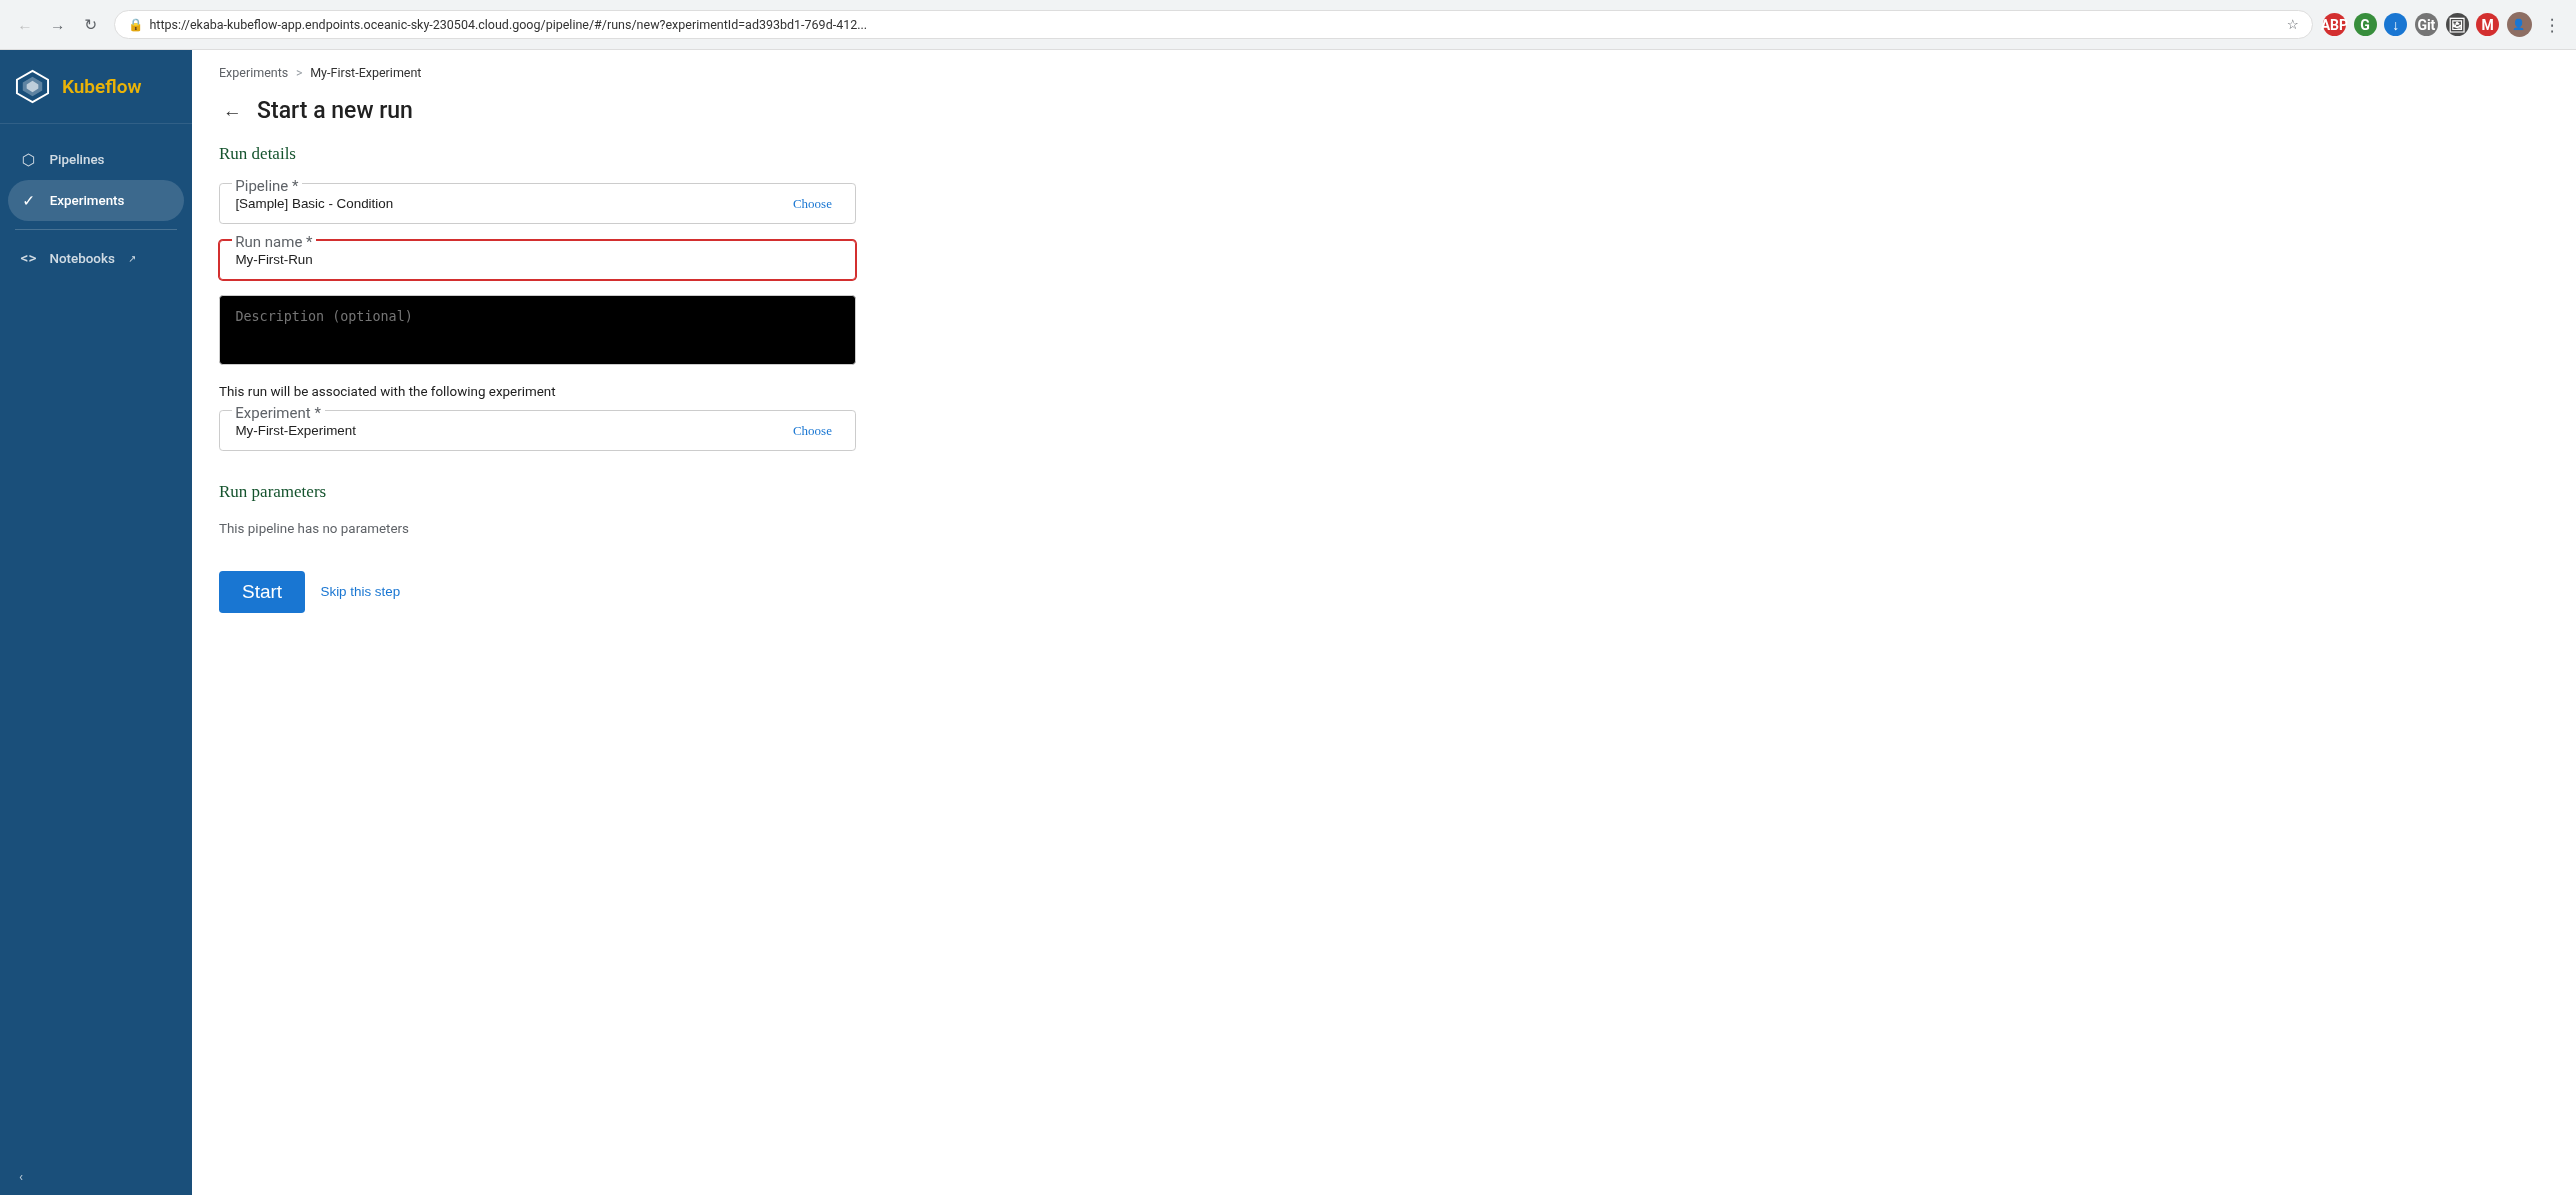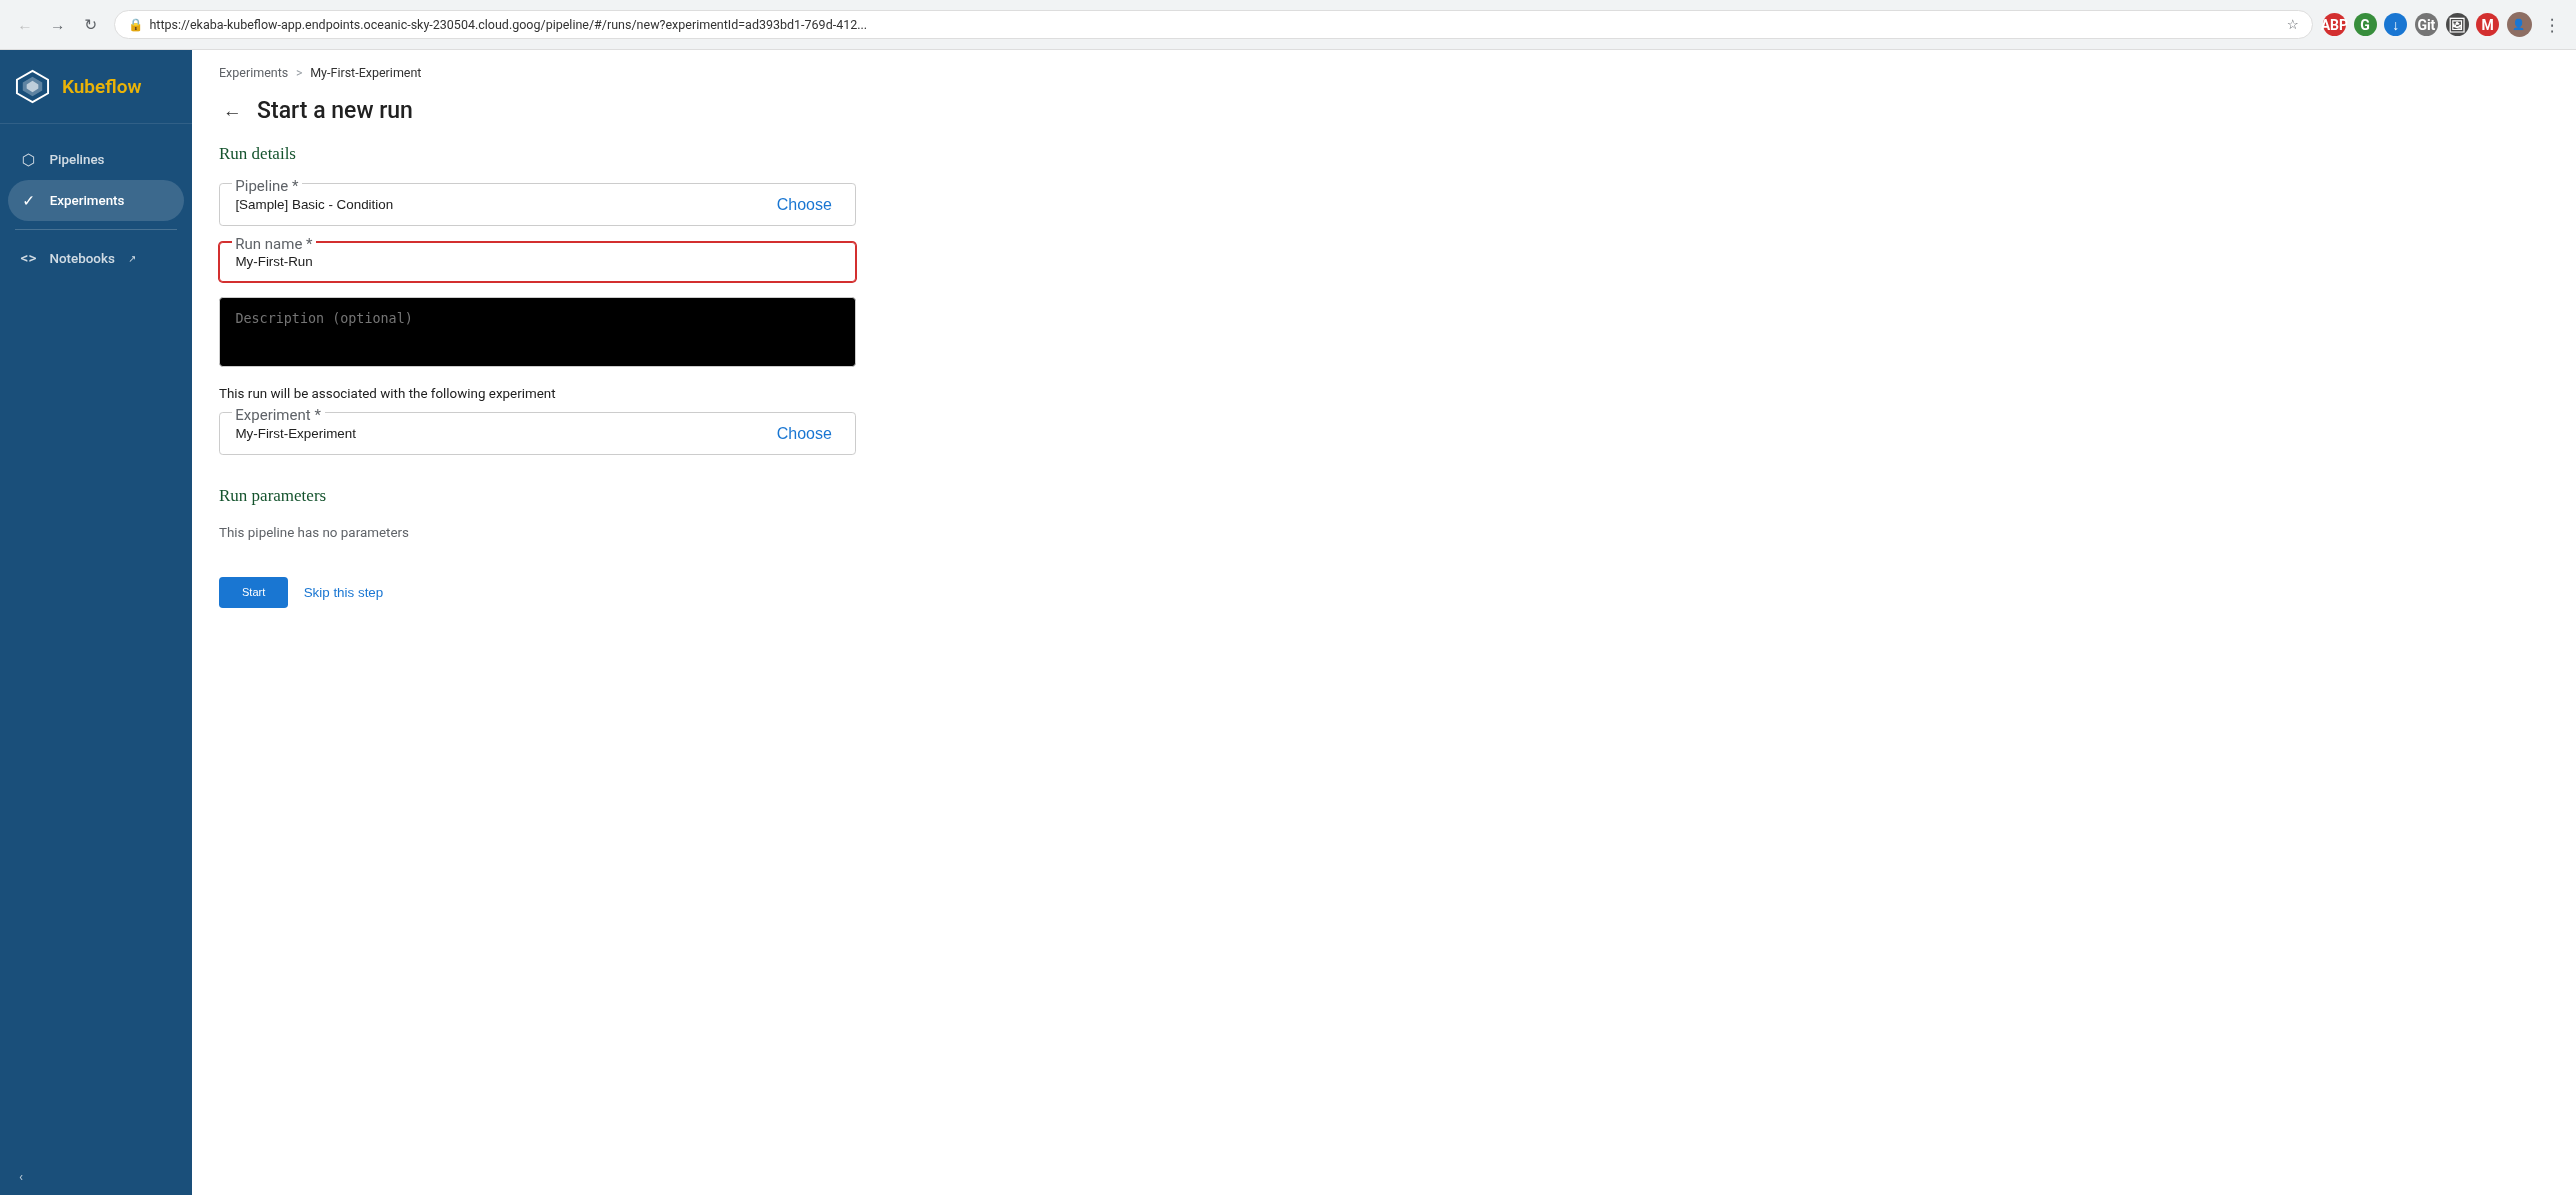--- a/index.html
+++ b/index.html
@@ -58,34 +58,34 @@
     .section-title { font-size: 17px; font-weight: 500; color: #14532d; margin-bottom: 19px; font-family: Liberation Serif, serif; }
 
     .form-field-group { margin-bottom: 15.4px; }
 
     .field-container { position: relative; border: 1px solid #ccc; border-radius: 3.8px; padding: 7.7px 15.4px; background: #fff; }
     .field-container.focused { border: 1.9px solid #d32f2f; box-shadow: 0 0 0 1px #d32f2f; }
     .field-label { position: absolute; top: -7.7px; left: 11.5px; background: #fff; padding: 0 3.8px; font-size: 15px; color: #5f6368; }
     .field-input { width: 100%; border: none; outline: none; font-size: 13.4px; color: #212121; background: transparent; padding: 3.8px 0; }
     .field-with-action { display: flex; align-items: center; }
     .field-with-action .field-input { flex: 1; }
-    .field-action-btn { background: none; border: none; color: #1976d2; font-size: 16px; font-weight: 500; cursor: pointer; padding: 3.8px 7.7px; white-space: nowrap; }
+    .field-action-btn { background: none; border: none; color: #1976d2; font-size: 13px; font-weight: 500; cursor: pointer; padding: 3.8px 7.7px; white-space: nowrap; font-family: Liberation Serif, serif; }
 
     .description-field { position: relative; border: 1px solid #ccc; border-radius: 3.8px; padding: 13.4px 15.4px; background: #000000; }
     .description-input { width: 100%; border: none; outline: none; font-size: 13.4px; color: #9aa0a6; background: transparent; resize: none; height: 38px; }
 
     .association-text { font-size: 13.4px; color: #212121; margin: 19px 0 11.5px; }
 
     
     .run-parameters-section { margin-top: 31px; }
     .no-params-text { font-size: 13.4px; color: #5f6368; margin-bottom: 35px; }
 
     
     .action-buttons { display: flex; align-items: center; gap: 15.4px; margin-top: 23px; }
-    .btn-primary { background: #1976d2; color: #fff; border: none; border-radius: 3.8px; padding: 9.6px 23px; font-size: 11px; font-weight: 500; cursor: pointer; }
+    .btn-primary { background: #1976d2; color: #fff; border: none; border-radius: 3.8px; padding: 9.6px 23px; font-size: 19px; font-weight: 500; cursor: pointer; }
     .btn-link { background: none; border: none; color: #1976d2; font-size: 13.4px; font-weight: 500; cursor: pointer; padding: 9.6px 0; }
 
     .max-width { max-width: 691px; }
   </style>
 </head>
 <body>
 
 <div class="browser-chrome">
   <div class="browser-nav-buttons">
     <button class="nav-btn disabled">←</button>

